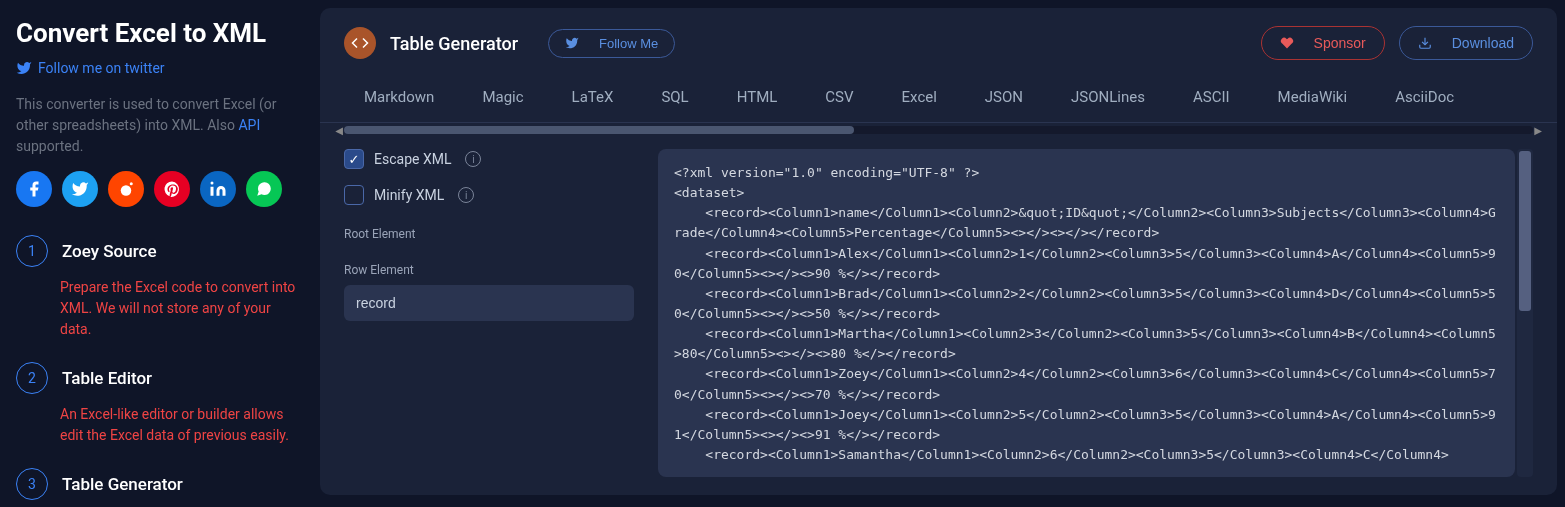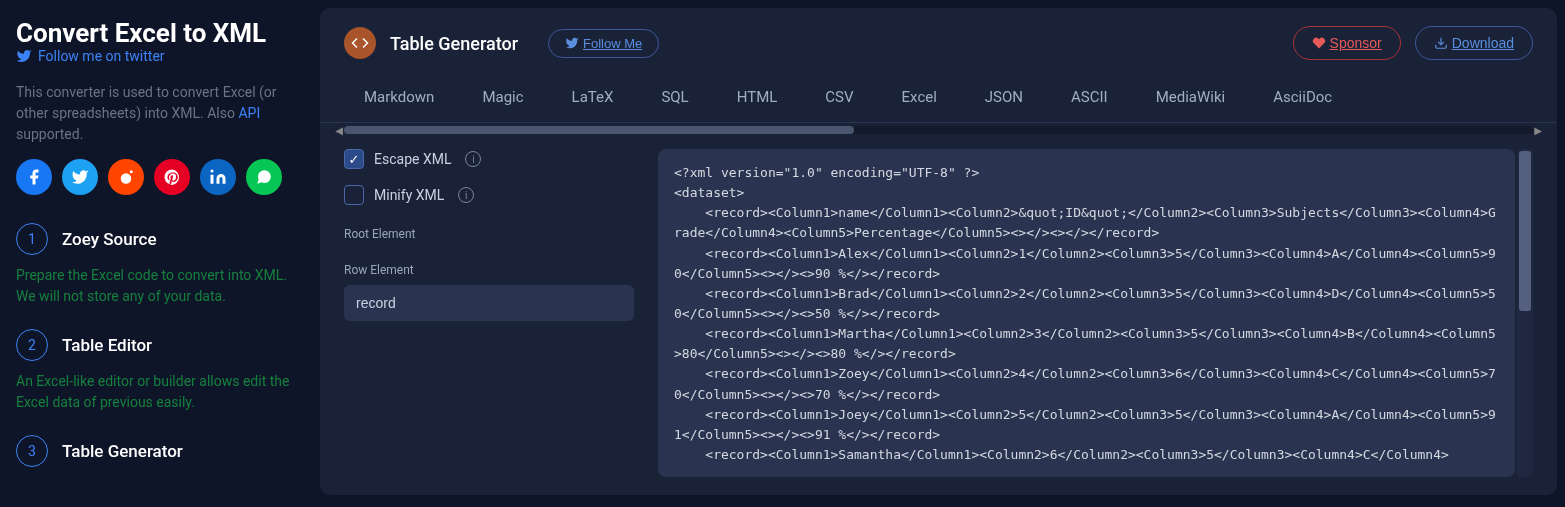--- a/index.html
+++ b/index.html
@@ -14,21 +14,21 @@
 }
 .sidebar {
   width: 320px;
   padding: 18px 18px 18px 16px;
   background: #0f1528;
 }
 .page-title {
   font-size: 26px;
   font-weight: bold;
   color: #fff;
-  margin-bottom: 0;
+  margin-bottom: 12px;
 }
 .twitter-link {
   color: #3b82f6;
   font-size: 14px;
   display: flex;
   align-items: center;
   gap: 6px;
   margin-bottom: 18px;
 }
 .twitter-link svg { width: 16px; height: 16px; fill: #3b82f6; }
@@ -71,24 +71,25 @@
   color: #3b82f6;
   font-size: 14px;
   flex-shrink: 0;
 }
 .step-title {
   color: #fff;
   font-size: 17px;
   font-weight: 500;
 }
 .step-desc {
-  color: #15803d;
+  color: #ef4444;
   font-size: 14px;
   line-height: 1.5;
   margin-bottom: 22px;
+  margin-left: 44px;
 }
 .main {
   flex: 1;
   background: #0f1528;
   padding: 8px 8px 12px 0;
   display: flex;
   flex-direction: column;
 }
 .panel {
   background: #1a2238;
@@ -108,28 +109,27 @@
   width: 32px; height: 32px;
   background: #a9542a;
   border-radius: 50%;
   display: flex; align-items: center; justify-content: center;
 }
 .gen-icon svg { width: 18px; height: 18px; stroke: #fff; fill: none; stroke-width: 2; }
 .gen-title { color: #fff; font-size: 18px; font-weight: 500; margin-right: auto; }
 .btn {
   display: flex;
   align-items: center;
-  gap: 4px;
+  gap: 20px;
   padding: 8px 18px;
   border-radius: 20px;
   font-size: 14px;
   cursor: pointer;
   border: 1px solid transparent;
   background: transparent;
-  text-decoration: underline;
 }
 .btn-follow { border-color: #3b5998; color: #5a8fe0; padding: 6px 16px; font-size: 13px; margin-left: 16px; }
 .btn-sponsor { border-color: #aa3333; color: #e85a5a; text-align: center; }
 .btn-sponsor svg { fill: #e85a5a; width: 14px; height: 14px; }
 .btn-clip { border-color: #3b5998; color: #5a8fe0; }
 .btn-down { border-color: #3b5998; color: #5a8fe0; }
 .btn svg { width: 14px; height: 14px; }
 .btn-clip svg, .btn-down svg { stroke: #5a8fe0; fill: none; stroke-width: 2; }
 .tabs {
   display: flex;
@@ -311,20 +311,21 @@
 
     <div class="tabs">
       <div class="tab">Markdown</div>
       <div class="tab">Magic</div>
       <div class="tab">LaTeX</div>
       <div class="tab">SQL</div>
       <div class="tab">HTML</div>
       <div class="tab">CSV</div>
       <div class="tab">Excel</div>
       <div class="tab">JSON</div>
+      <div class="tab">JSONLines</div>
       <div class="tab">ASCII</div>
       <div class="tab">MediaWiki</div>
       <div class="tab">AsciiDoc</div>
     </div>
     <div class="hscroll">
       <div class="hscroll-arrow">◀</div>
       <div class="hscroll-track">
           <div class="hscroll-thumb"></div>
         </div>
       <div class="hscroll-arrow">▶</div>

